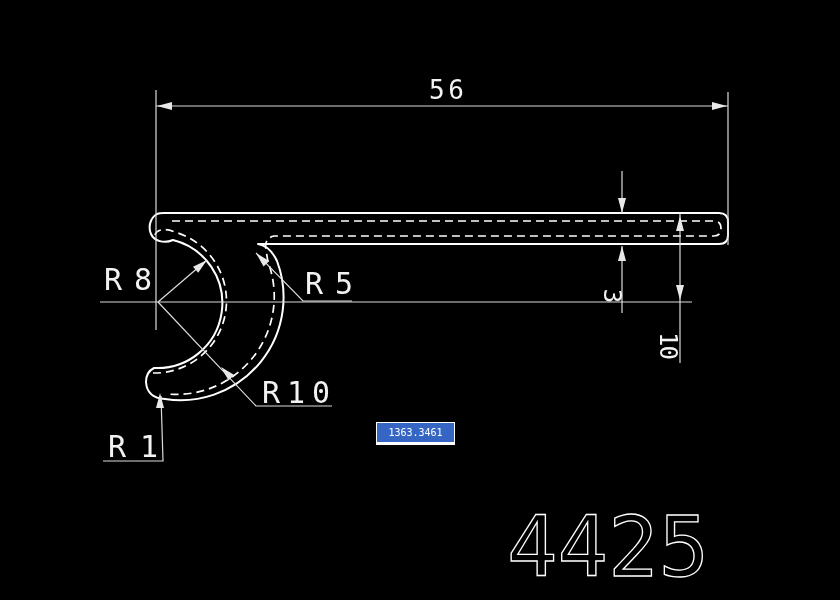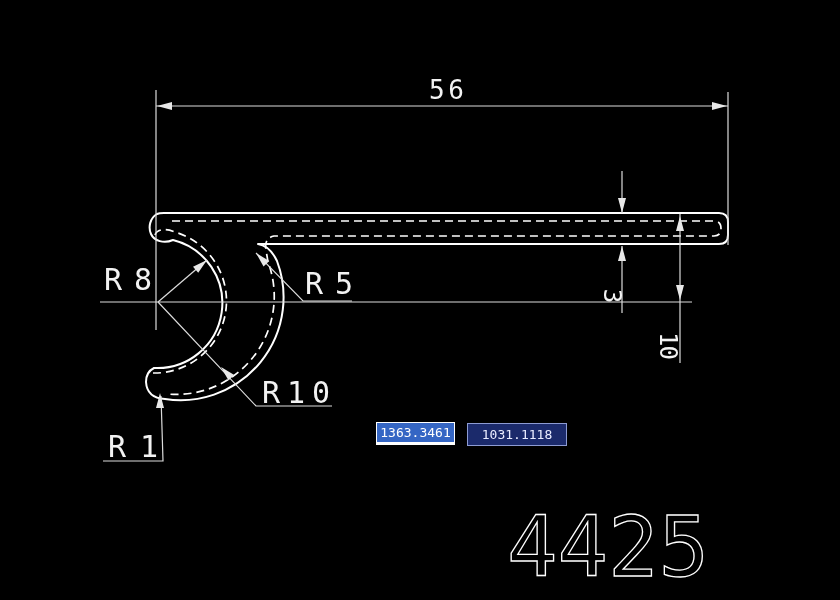--- a/index.html
+++ b/index.html
@@ -5,21 +5,21 @@
   html,body{margin:0;padding:0;background:#000;}
   #stage{position:relative;width:840px;height:600px;background:#000;overflow:hidden;
          font-family:"DejaVu Sans Mono", monospace;text-decoration:underline;}
   svg{position:absolute;left:0;top:0;}
   .dimline{stroke:#dcdcdc;stroke-width:1.2;fill:none;}
   .profile{stroke:#ffffff;stroke-width:2;fill:none;stroke-linejoin:round;stroke-linecap:round;}
   .inner-dash{stroke:#ffffff;stroke-width:1.7;fill:none;stroke-dasharray:8 5;stroke-linecap:butt;}
   .arrow{fill:#e8e8e8;stroke:none;}
   .dimtext{fill:#f2f2f2;font-family:"DejaVu Sans Mono", monospace;}
   .partnum{fill:none;stroke:#ffffff;stroke-width:1.3;font-family:"DejaVu Sans Mono", monospace;}
-  .coordbox{position:absolute;height:21px;font-size:13px;line-height:21px;
+  .coordbox{position:absolute;height:21px;font-size:10px;line-height:21px;
             font-family:"DejaVu Sans Mono", monospace;white-space:nowrap;}
   #coord-x{left:376px;top:422px;width:77px;background:#ffffff;padding:1px;}
   #coord-x .sel{display:block;height:19px;line-height:19px;background:#3566c4;color:#ffffff;
                 text-align:center;}
   #coord-y{left:467px;top:423px;width:98px;background:#1b2a6b;border:1px solid #8d9bd3;
            color:#e9ecff;text-align:center;}
 </style>
 </head>
 <body>
 
@@ -110,15 +110,14 @@
       <polygon class="arrow" points="0,0 -15,4 -15,-4" transform="translate(680,300) rotate(90)"></polygon>
       <text class="dimtext" font-size="24" text-anchor="middle" textLength="28" transform="rotate(90 660 346)" x="660" y="346">10</text>
     </g>
 
     <text class="partnum" x="507" y="576" font-size="84" textLength="202">4425</text>
   </svg>
 
   <div class="coordbox" id="coord-x">
     <span class="sel">1363.3461</span>
   </div>
-  <div class="coordbox" id="coord-y"><span>1031.1118</span></div>
 
 </div>
 
 </body></html>

